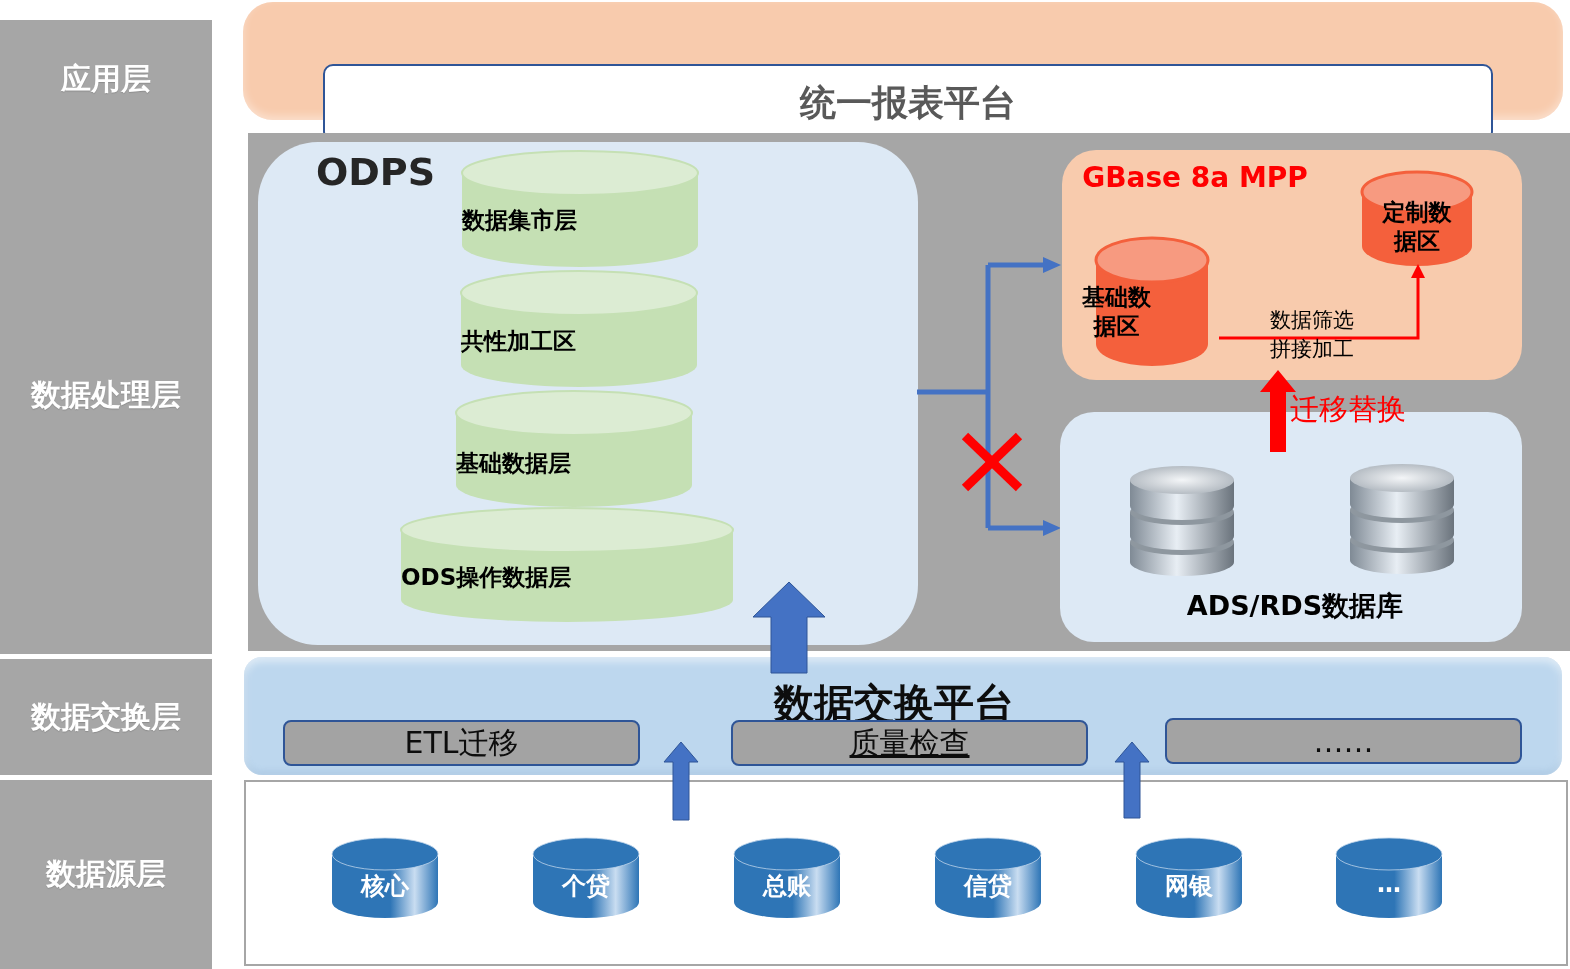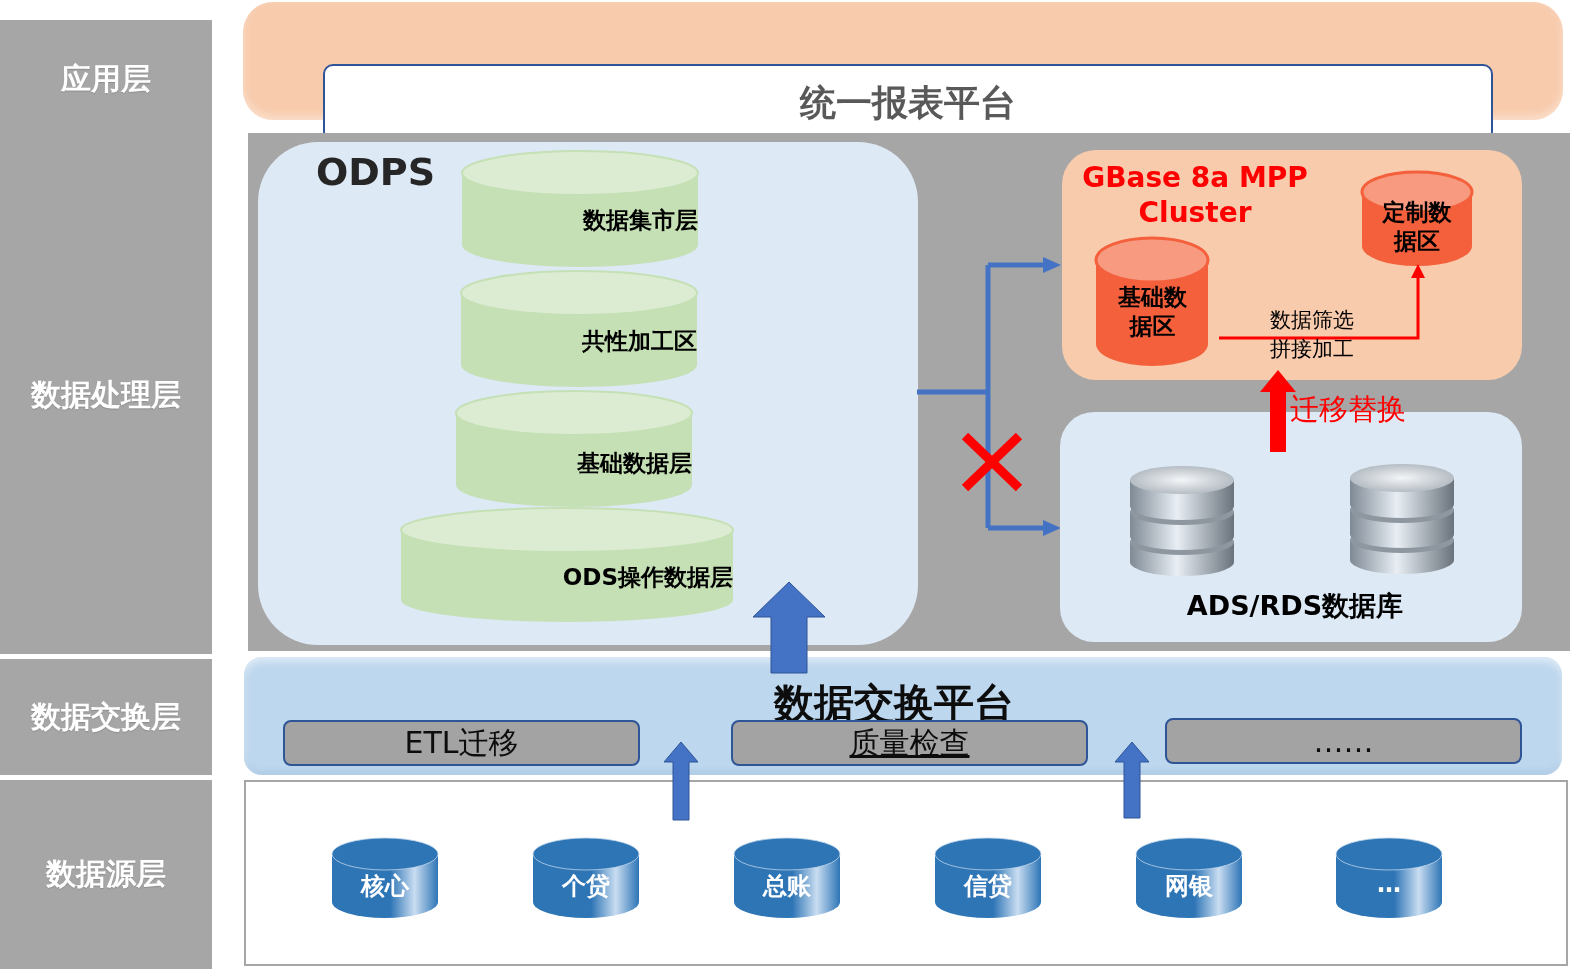--- a/index.html
+++ b/index.html
@@ -10,21 +10,21 @@
                  font-weight:bold; font-size:30px; display:flex; align-items:center; justify-content:center;
                  text-shadow:0 1px 1px rgba(0,0,0,0.15); }
   .app-band { left:243px; top:2px; width:1320px; height:118px; background:#f8cbad; border-radius:30px;
               box-shadow: inset 0 -4px 8px rgba(255,255,255,0.4); }
   .app-box { left:323px; top:24px; width:1166px; height:74px; background:#fff; border:2px solid #2f5597;
              border-radius:10px; display:flex; align-items:center; justify-content:center;
              font-size:36px; font-weight:bold; color:#595959;margin-top:40px; }
   .proc-bg { left:248px; top:133px; width:1322px; height:518px; background:#a6a6a6; }
   .odps { left:258px; top:142px; width:660px; height:503px; background:#dde9f5; border-radius:60px; }
   .odps-title { left:316px; top:150px; font-size:38px; font-weight:bold; color:#262626; }
-  .cyl-label { position:absolute; left:0; right:0; text-align:right; font-weight:bold; color:#000;padding-left:25px; }
+  .cyl-label { position:absolute; left:0; right:0; text-align:left; font-weight:bold; color:#000; }
   .gbase { left:1062px; top:150px; width:460px; height:230px; background:#f8cbad; border-radius:34px; }
   .gbase-title { left:1080px; top:160px; width:230px; text-align:center; color:#ff0000; font-weight:bold; font-size:28px; line-height:35px; }
   .ads { left:1060px; top:412px; width:462px; height:230px; background:#dde9f5; border-radius:34px; }
   .ads-label { left:1060px; top:588px; width:470px; text-align:center; font-size:27px; font-weight:bold; color:#000; }
   .migrate-label { left:1290px; top:390px; color:#ff0000; font-size:29px; }
   .filter-label { left:1270px; top:306px; font-size:21px; color:#000; line-height:29px; }
   .exch-band { left:244px; top:657px; width:1318px; height:118px; background:#bdd7ee; border-radius:18px;
                box-shadow: inset 0 4px 8px rgba(255,255,255,0.6), inset 0 -3px 6px rgba(120,160,200,0.3); }
   .exch-title { left:744px; top:676px; width:300px; text-align:center; font-size:40px; font-weight:bold; color:#0d0d0d; }
   .exch-box { position:absolute; top:720px; height:46px; background:#a3a3a3; border:2px solid #2f5597; border-radius:8px;
@@ -85,27 +85,26 @@
   <polygon points="128,270 146,278 128,286" fill="#4472c4"></polygon>
   <g>
     <line x1="50" y1="186" x2="104" y2="238" stroke="#ff0000" stroke-width="9"></line>
     <line x1="104" y1="186" x2="50" y2="238" stroke="#ff0000" stroke-width="9"></line>
   </g>
 </svg>
 
 <div class="abs gbase"></div>
 <div class="abs gbase-title">
   <div>GBase 8a MPP</div>
-  <div>Cluster</div>
 </div>
 <svg class="abs" style="left:1090px;top:232px;" width="125" height="138">
   <path d="M6 28 L6 112 A56 22 0 0 0 118 112 L118 28 Z" fill="#f4603c"></path>
   <ellipse cx="62" cy="28" rx="56" ry="22" fill="#f79a80" stroke="#f4603c" stroke-width="3"></ellipse>
 </svg>
-<div class="abs" style="left:1090px;top:283px;width:125px;text-align:center;font-weight:bold;font-size:23px;line-height:29px;color:#000;">
+<div class="abs" style="left:1054px;top:283px;width:125px;text-align:center;font-weight:bold;font-size:23px;line-height:29px;color:#000;">
   <div>基础数</div>
   <div>据区</div>
 </div>
 <svg class="abs" style="left:1357px;top:168px;" width="120" height="102">
   <path d="M5 24 L5 78 A55 20 0 0 0 115 78 L115 24 Z" fill="#f4603c"></path>
   <ellipse cx="60" cy="24" rx="55" ry="20" fill="#f79a80" stroke="#f4603c" stroke-width="3"></ellipse>
 </svg>
 <div class="abs" style="left:1357px;top:198px;width:120px;text-align:center;font-weight:bold;font-size:23px;line-height:29px;color:#000;">
   <div>定制数</div>
   <div>据区</div>

